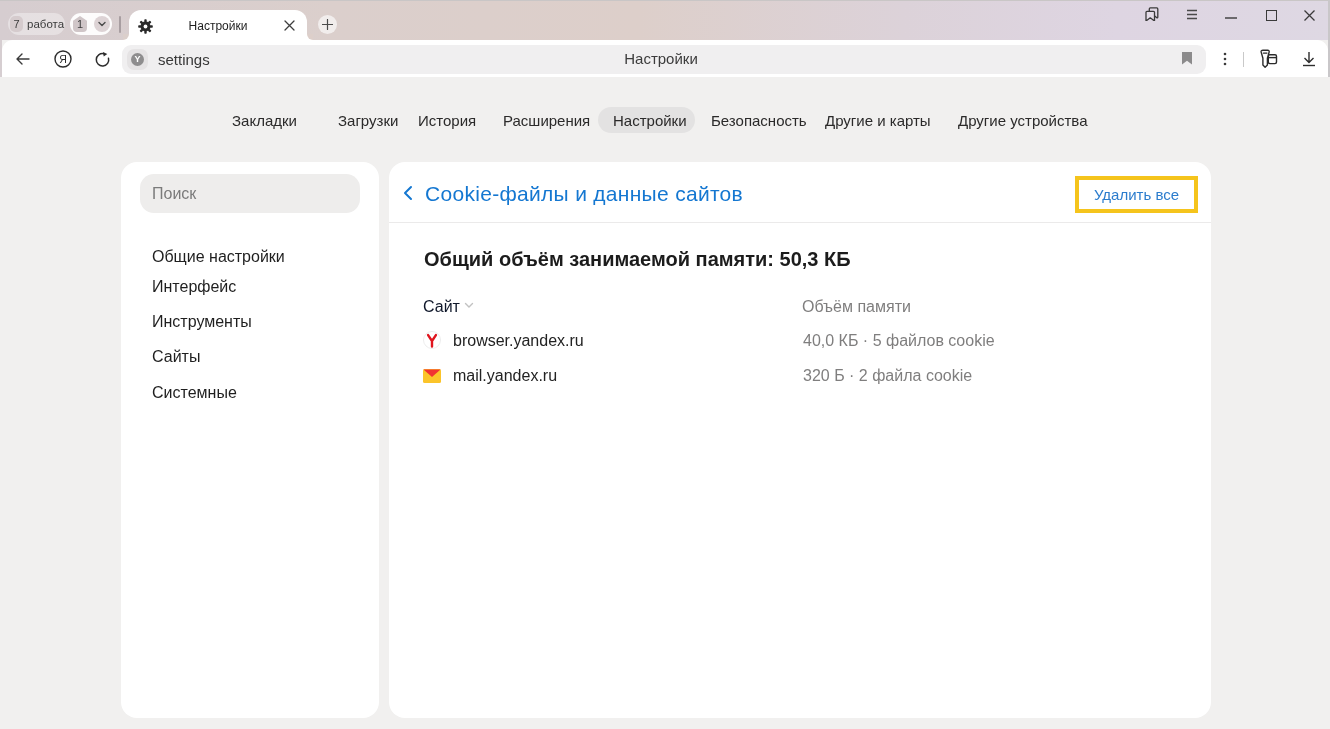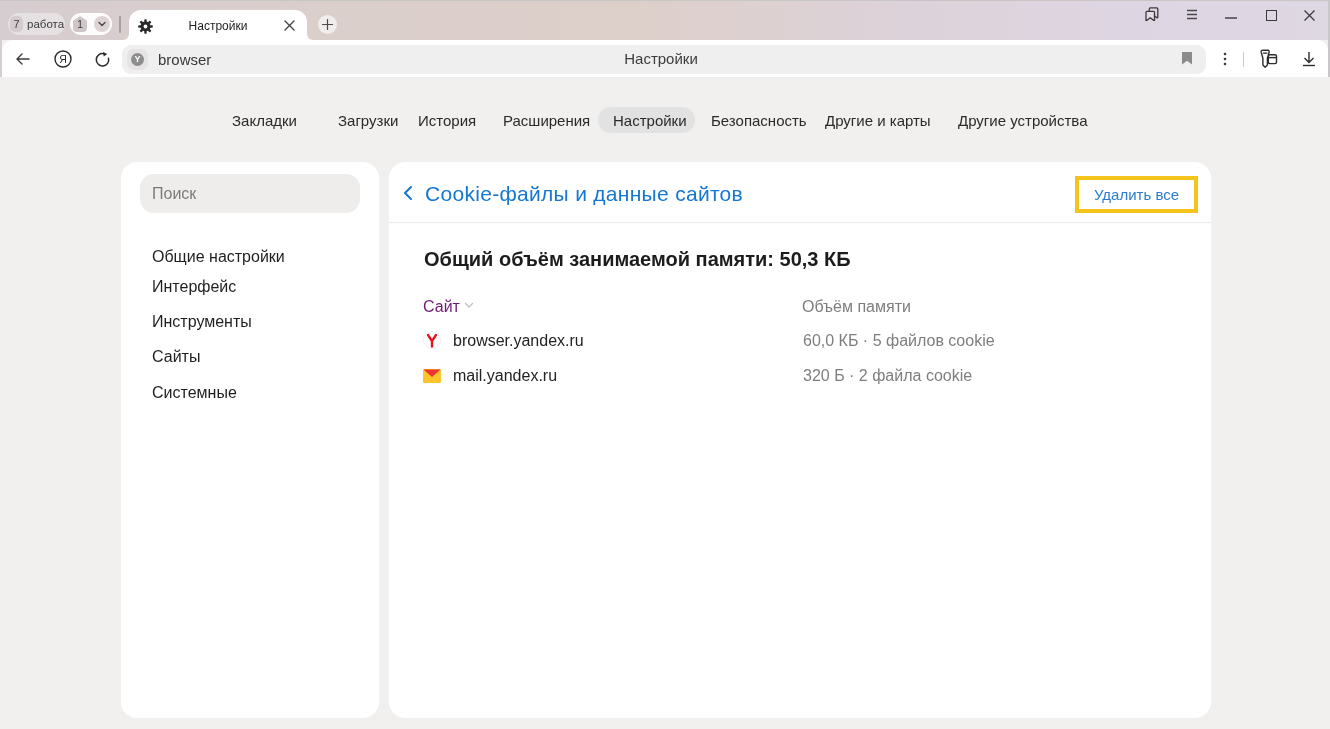--- a/index.html
+++ b/index.html
@@ -41,21 +41,21 @@
   #searchtext{left:152px;top:185px;font-size:16px;color:#7b7b7b;}
   .menuitem{left:152px;font-size:16px;color:#1f1f1f;}
   #content{left:389px;top:162px;width:822px;height:556px;background:#fff;border-radius:16px;}
   #heading{left:425px;top:182px;font-size:21px;letter-spacing:0.3px;color:#1477d1;text-align:center;}
   #hchev{left:402px;top:185px;}
   #delbox{left:1075px;top:176px;width:123px;height:37px;box-sizing:border-box;
     border:4px solid #f5c41c;background:#fff;}
   #deltext{left:1075px;top:186px;width:123px;text-align:center;font-size:15px;color:#2b7ccd;}
   #cdivider{left:389px;top:222px;width:822px;height:1px;background:#ebeaea;}
   #totaltext{left:424px;top:248px;font-size:20px;font-weight:bold;color:#1c1c1c;}
-  #sitehdr{left:423px;top:298px;font-size:16px;color:#701a75;}
+  #sitehdr{left:423px;top:298px;font-size:16px;color:#0f172a;}
   #volhdr{left:802px;top:298px;font-size:16px;color:#7f7e7e;}
   .rowtext{font-size:16px;color:#232323;}
   .rowgray{font-size:16px;color:#7f7e7e;}
 </style>
 </head>
 <body>
   <div class="abs" id="topbar"></div>
   <div class="abs" style="left:1328px;top:0;width:2px;height:77px;background:#c9c7c9;"></div>
   <div class="abs" style="left:0;top:40px;width:2px;height:37px;background:#d6ced1;"></div>
   <div class="abs" id="grouppill"></div>
@@ -123,21 +123,21 @@
     <circle cx="9" cy="9" r="8" fill="none" stroke="#2c2c2c" stroke-width="1.4"></circle>
     <text x="9" y="13" font-size="10.5" font-family="Liberation Sans" text-anchor="middle" fill="#2c2c2c">Я</text>
   </svg>
   <svg class="abs" style="left:94px;top:51px" width="17" height="17" viewBox="0 0 17 17">
     <path d="M14.49 7.19 A6.2 6.2 0 1 1 9.79 2.74" fill="none" stroke="#2c2c2c" stroke-width="1.5" stroke-linecap="round"></path>
     <path d="M13.3 3.0 L9.0 1.1 L9.7 5.6 Z" fill="#2c2c2c"></path>
   </svg>
   <div class="abs" id="urlbar"></div>
   <div class="abs" id="urlbadge"></div>
   <div class="abs" id="urlcirc">Y</div>
-  <div class="abs" id="urltext">browser</div>
+  <div class="abs" id="urltext">settings</div>
   <div class="abs" style="left:122px;top:50px;width:1078px;text-align:center;font-size:15px;color:#3c3c3c;">Настройки</div>
   <svg class="abs" style="left:1182px;top:52px" width="10" height="13" viewBox="0 0 10 13">
     <path d="M0 0 h10 v12.6 l-5 -3.9 l-5 3.9 z" fill="#8c8b8c"></path>
   </svg>
   <svg class="abs" style="left:1223px;top:52px" width="4" height="14" viewBox="0 0 4 14">
     <circle cx="2" cy="2" r="1.3" fill="#3a3a3a"></circle>
     <circle cx="2" cy="7" r="1.3" fill="#3a3a3a"></circle>
     <circle cx="2" cy="12" r="1.3" fill="#3a3a3a"></circle>
   </svg>
   <div class="abs" id="tooldiv"></div>
@@ -186,19 +186,19 @@
   <svg class="abs" style="left:464px;top:302px" width="10" height="7" viewBox="0 0 10 7">
     <path d="M1.5 1.5 L5 5 L8.5 1.5" fill="none" stroke="#c2c2c2" stroke-width="1.4" stroke-linecap="round"></path>
   </svg>
   <div class="abs" id="volhdr">Объём памяти</div>
 
   <svg class="abs" style="left:423px;top:331px" width="18" height="18" viewBox="0 0 18 18">
     <circle cx="9" cy="9" r="8.5" fill="#fff" stroke="#ededed" stroke-width="1"></circle>
     <path d="M9 15.6 V10 M9 10 L5.1 4.1 M9 10 L12.9 4.1" fill="none" stroke="#e0151e" stroke-width="2.4" stroke-linecap="round"></path>
   </svg>
   <div class="abs rowtext" style="left:453px;top:332px;">browser.yandex.ru</div>
-  <div class="abs rowgray" style="left:803px;top:332px;">60,0 КБ · 5 файлов cookie</div>
+  <div class="abs rowgray" style="left:803px;top:332px;">40,0 КБ · 5 файлов cookie</div>
   <svg class="abs" style="left:423px;top:369px" width="18" height="14" viewBox="0 0 18 14">
     <rect x="0" y="0" width="18" height="14" rx="1.5" fill="#fbc42a"></rect>
     <path d="M0.5 0.5 h17 l-8.5 7.5 z" fill="#f13232"></path>
   </svg>
   <div class="abs rowtext" style="left:453px;top:367px;">mail.yandex.ru</div>
   <div class="abs rowgray" style="left:803px;top:367px;">320 Б · 2 файла cookie</div>
 
 </body></html>

